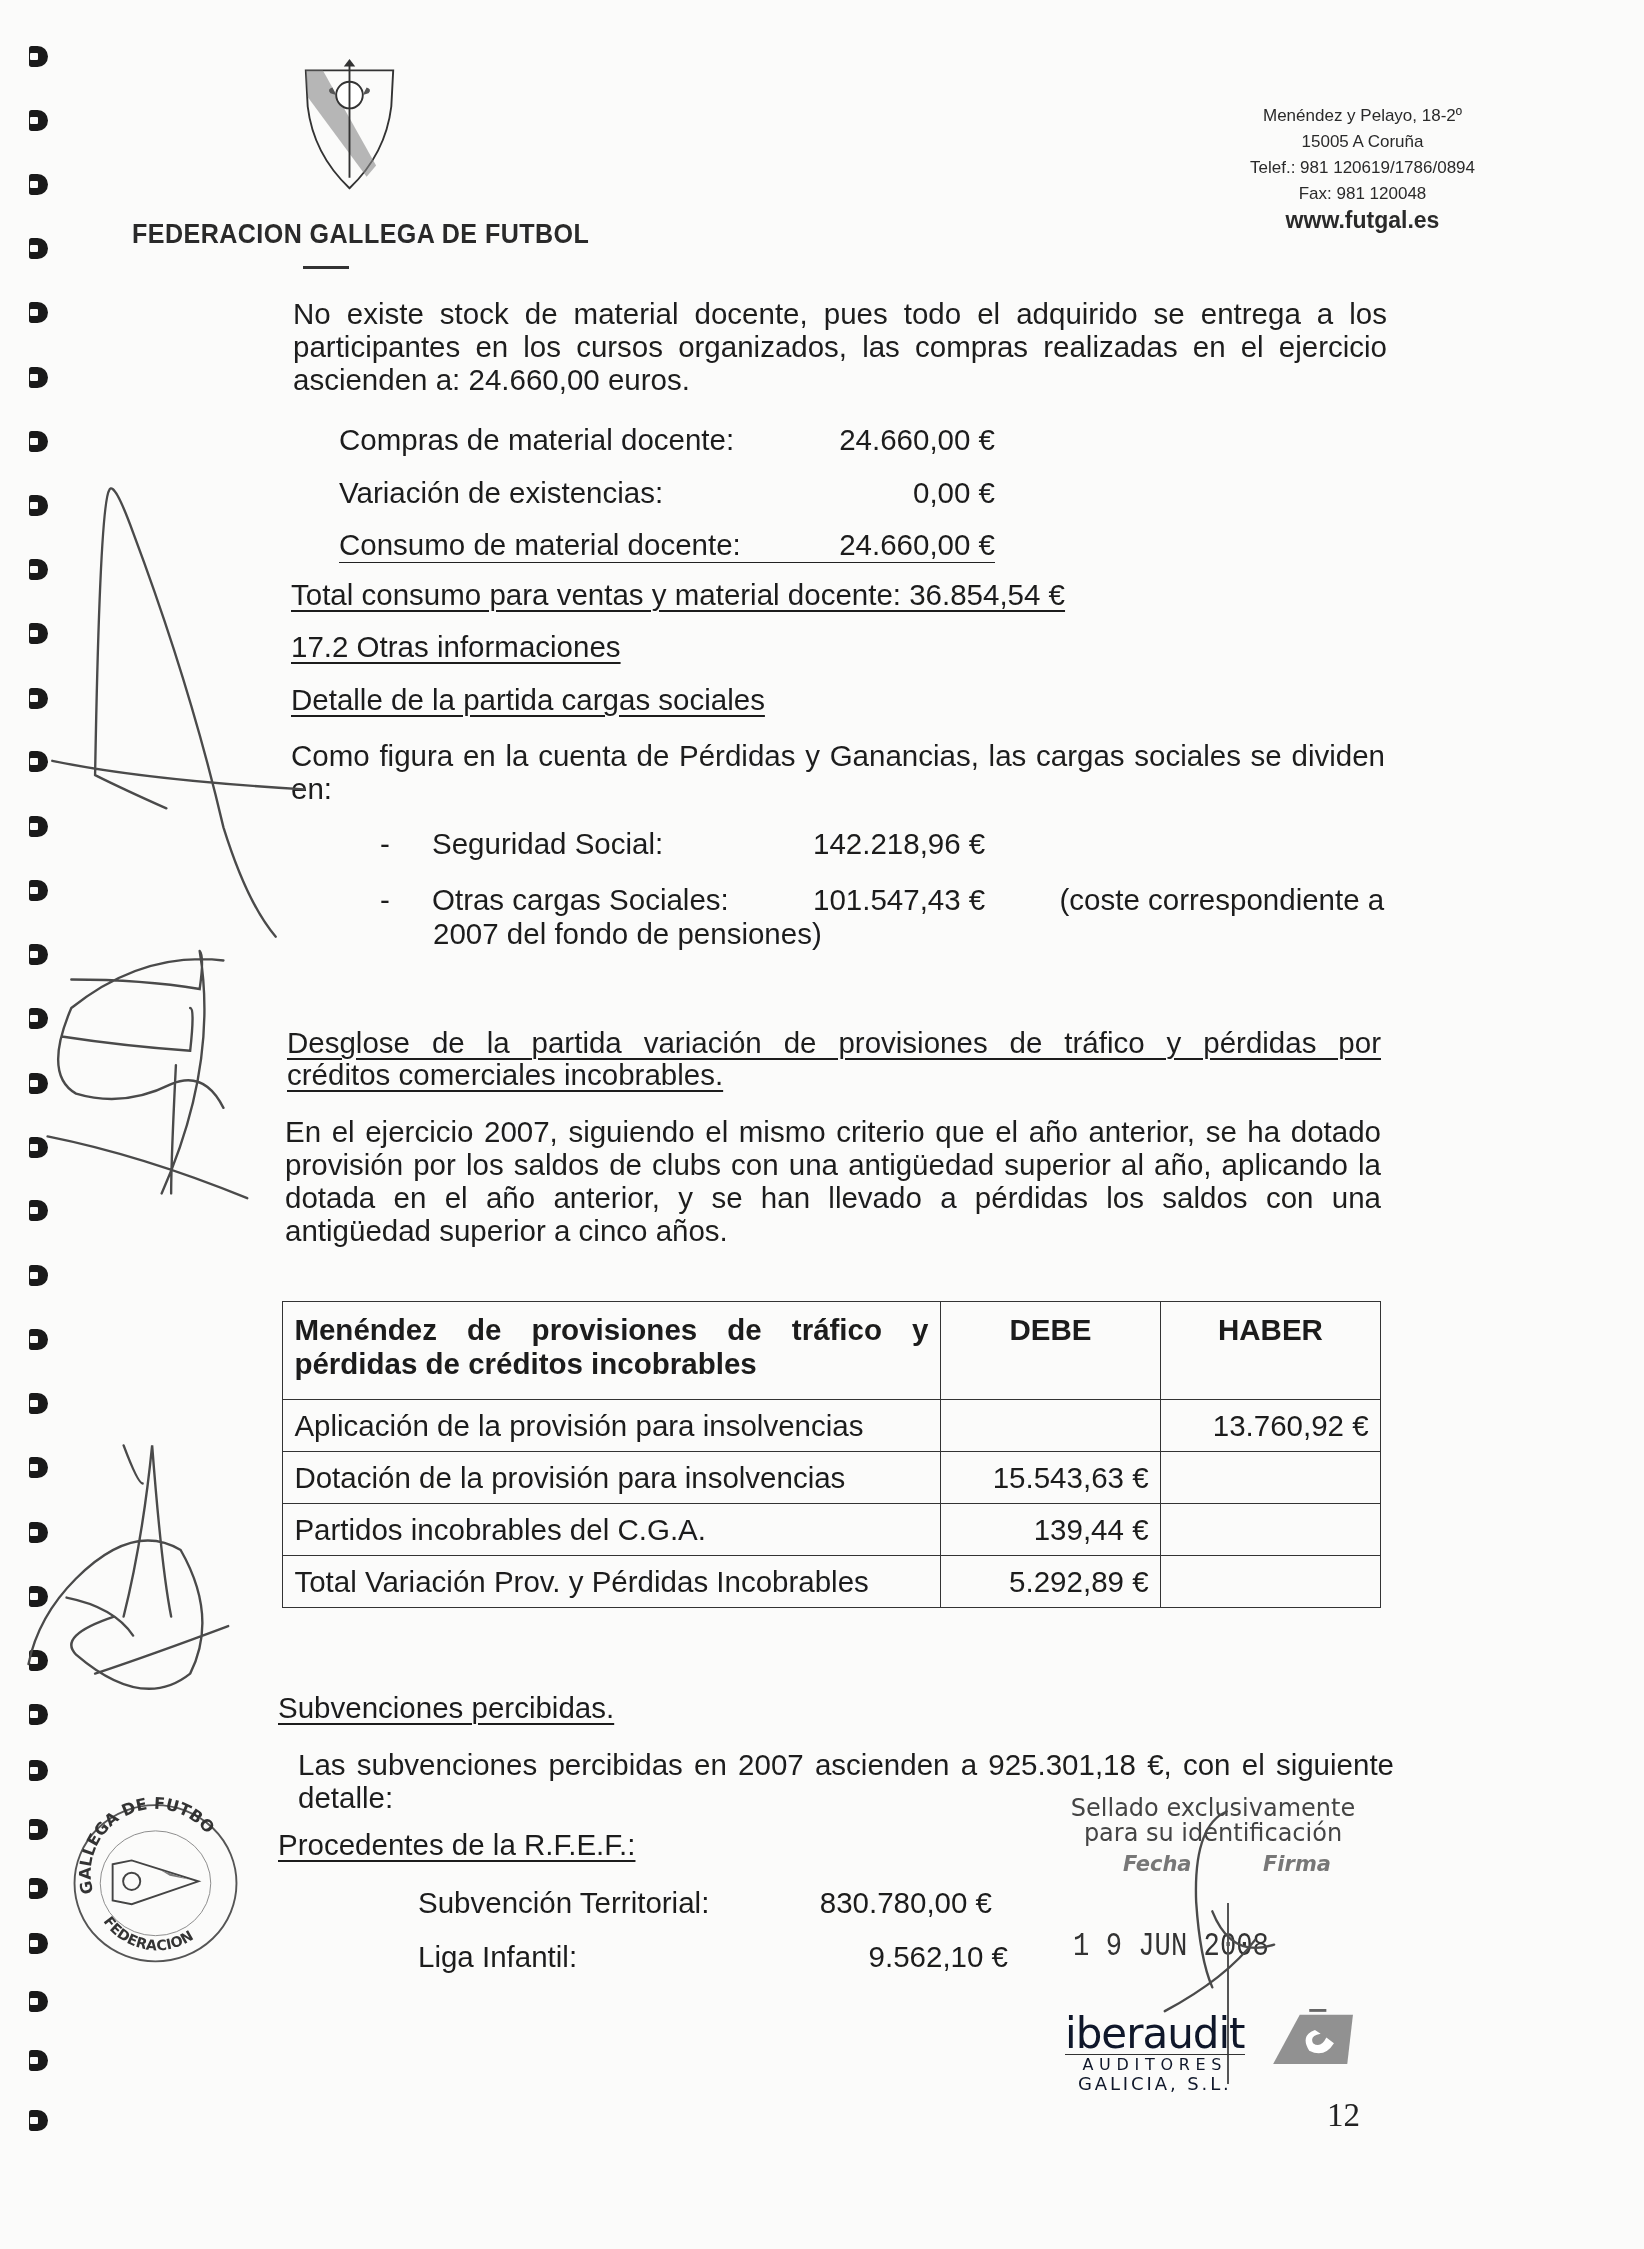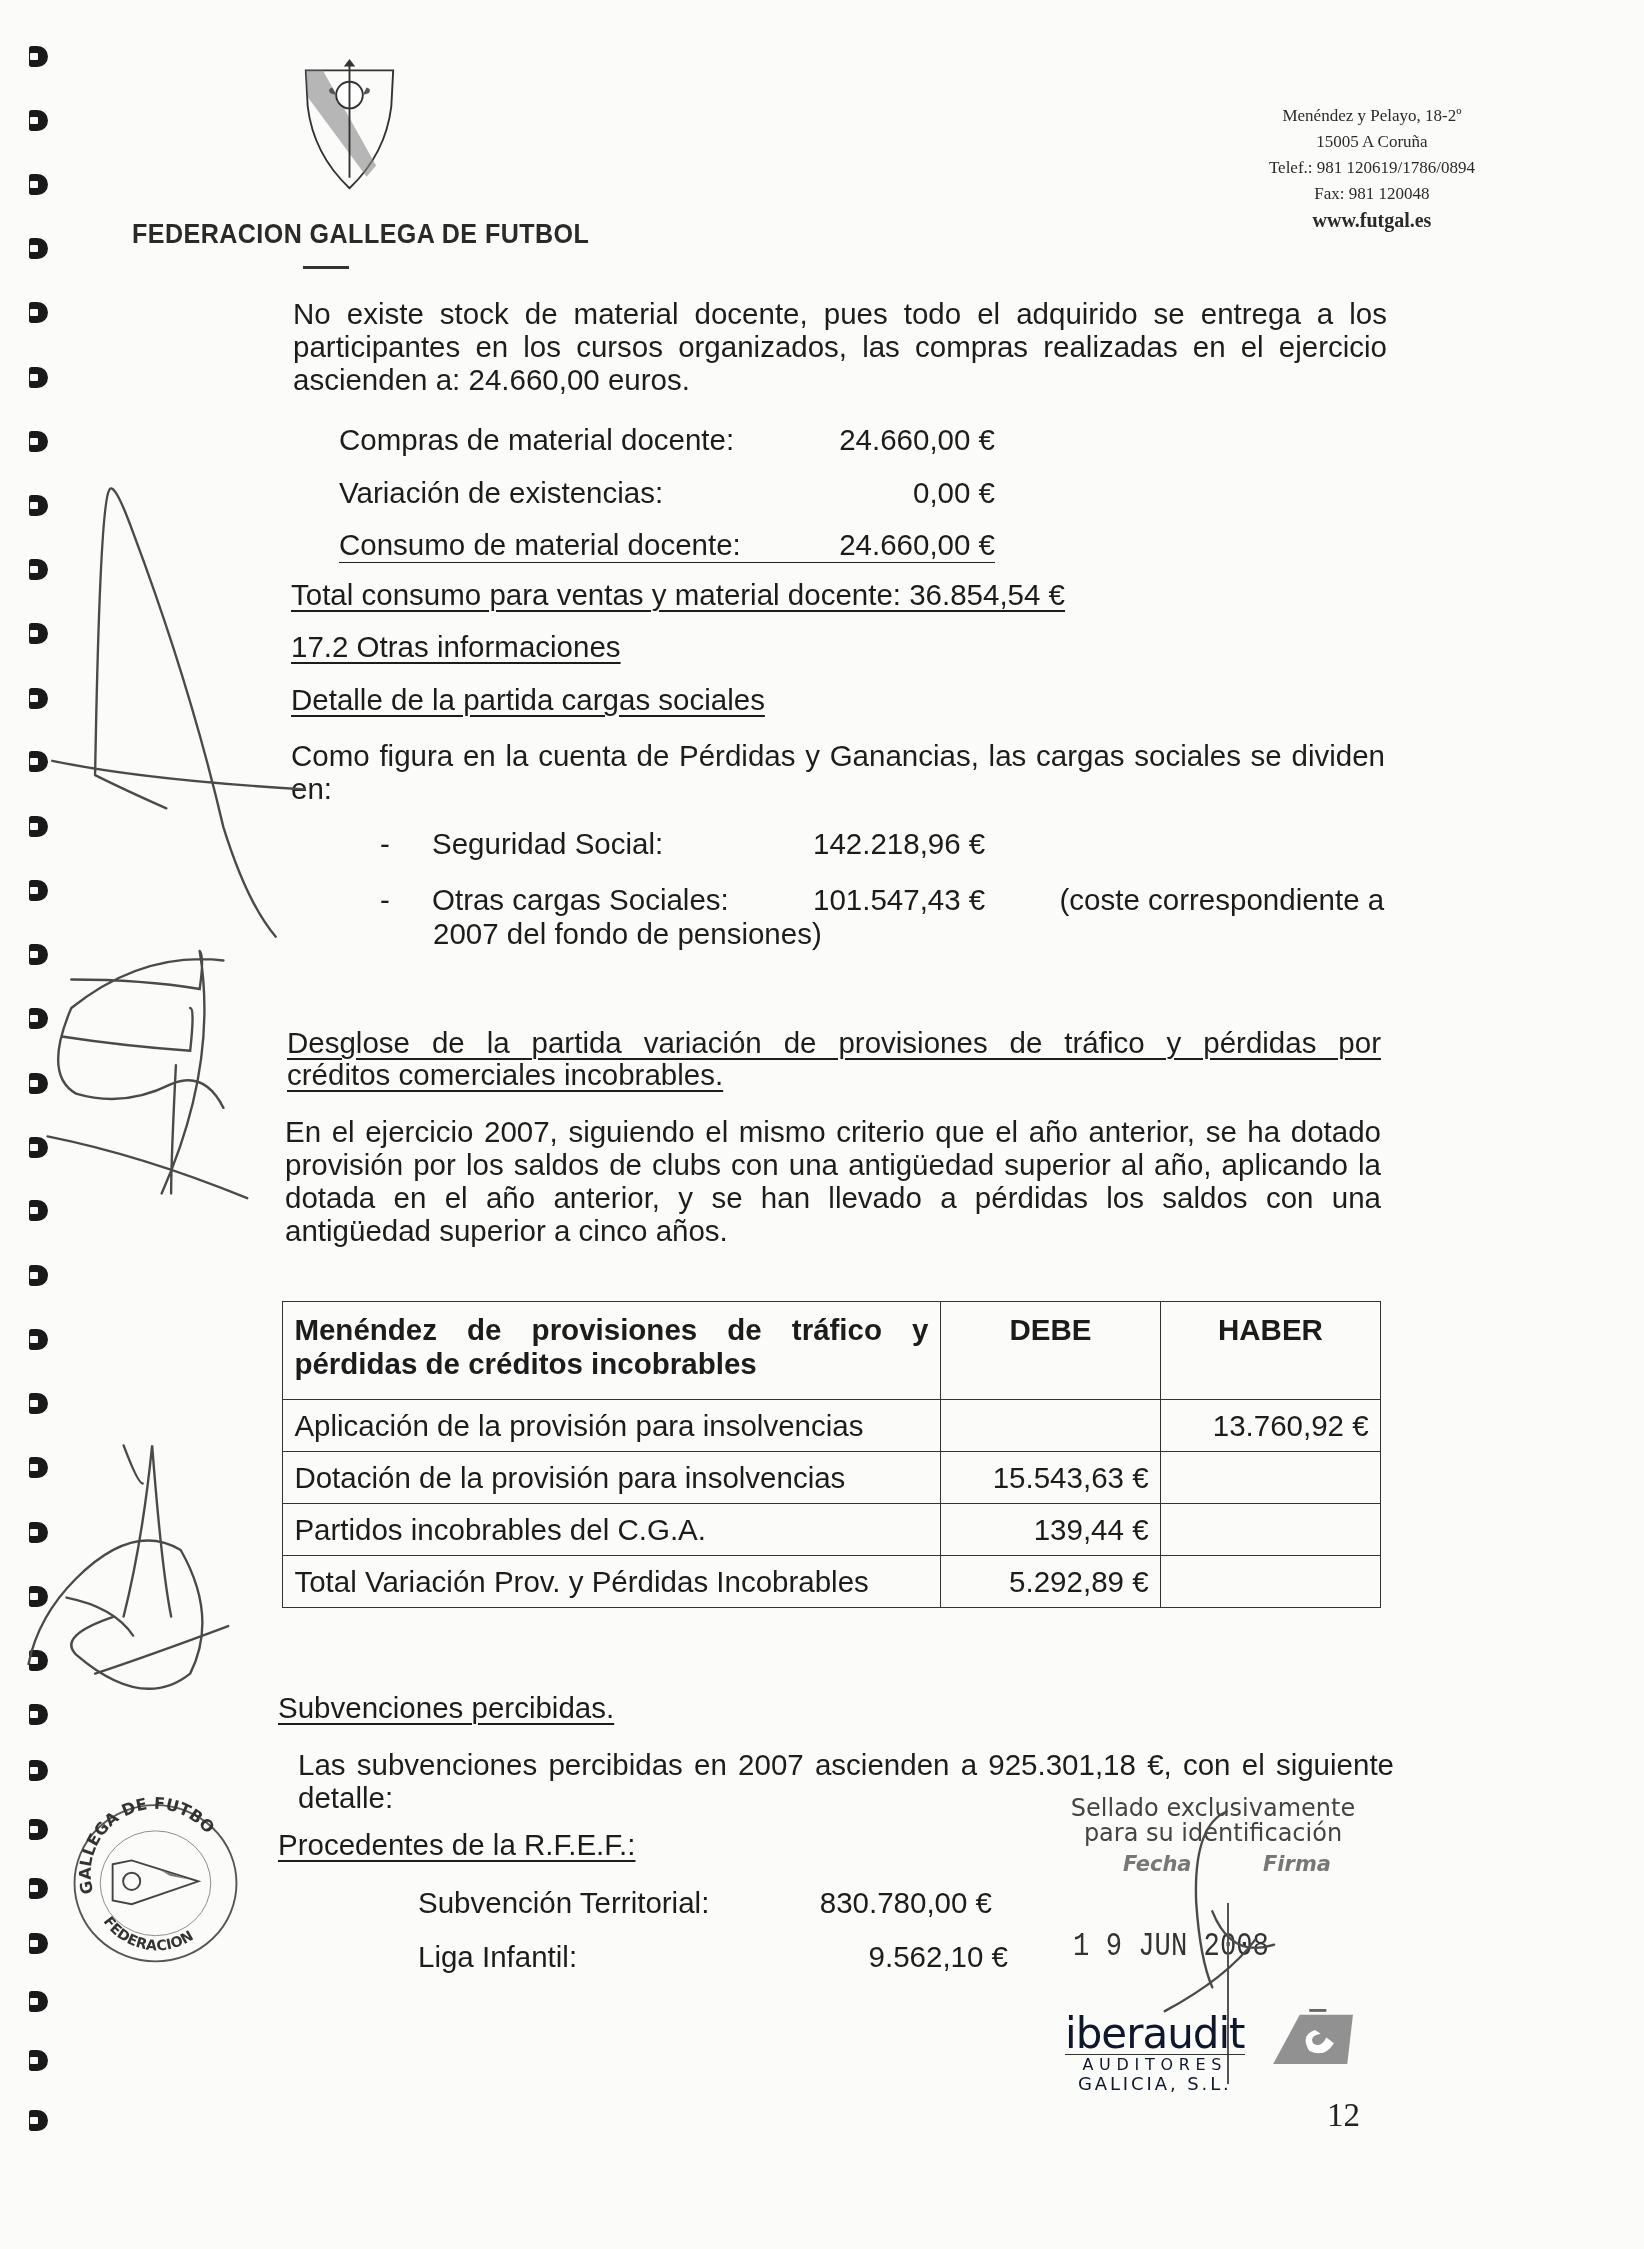--- a/index.html
+++ b/index.html
@@ -18,22 +18,22 @@
   }
   .hole::after {
     content: ""; position: absolute; left: 1.9px; top: 6.7px; width: 7.6px; height: 7.6px;
     background: #fbfbfa; border-radius: 1px;
   }
 
   
   .logo { left: 302px; top: 59px; width: 95px; height: 133px; }
   .org-name { left: 132px; top: 217px; font-size: 28.5px; font-weight: bold; letter-spacing: 0.5px; color: #2a2a2a; transform: scaleX(0.88); transform-origin: left; }
   .org-rule { left: 303px; top: 266px; width: 46px; height: 2.9px; background: #333; }
-  .contact { right: 169px; top: 103px; text-align: center; font-family: Liberation Serif, serif; font-size: 17px; line-height: 26px; color: #2a2a2a; }
-  .contact .web { font-weight: bold; font-size: 20px; }
+  .contact { right: 169px; top: 103px; text-align: center; font-family: Liberation Sans, sans-serif; font-size: 17px; line-height: 26px; color: #2a2a2a; }
+  .contact .web { font-weight: bold; font-size: 23px; }
 
   
   .para { font-size: 29.5px; line-height: 33px; text-align: justify; color: #1d1d1d; }
   .u { text-decoration: underline; text-decoration-thickness: 1.9px; text-underline-offset: 4.8px; }
   .row { position: absolute; font-size: 29.5px; line-height: 34px; white-space: nowrap; }
   .rlabel { position: absolute; left: 0; }
   .rval { position: absolute; text-align: right; }
 
   
   table.prov { position: absolute; left: 282px; top: 1301px; width: 1099px; border-collapse: collapse; }

